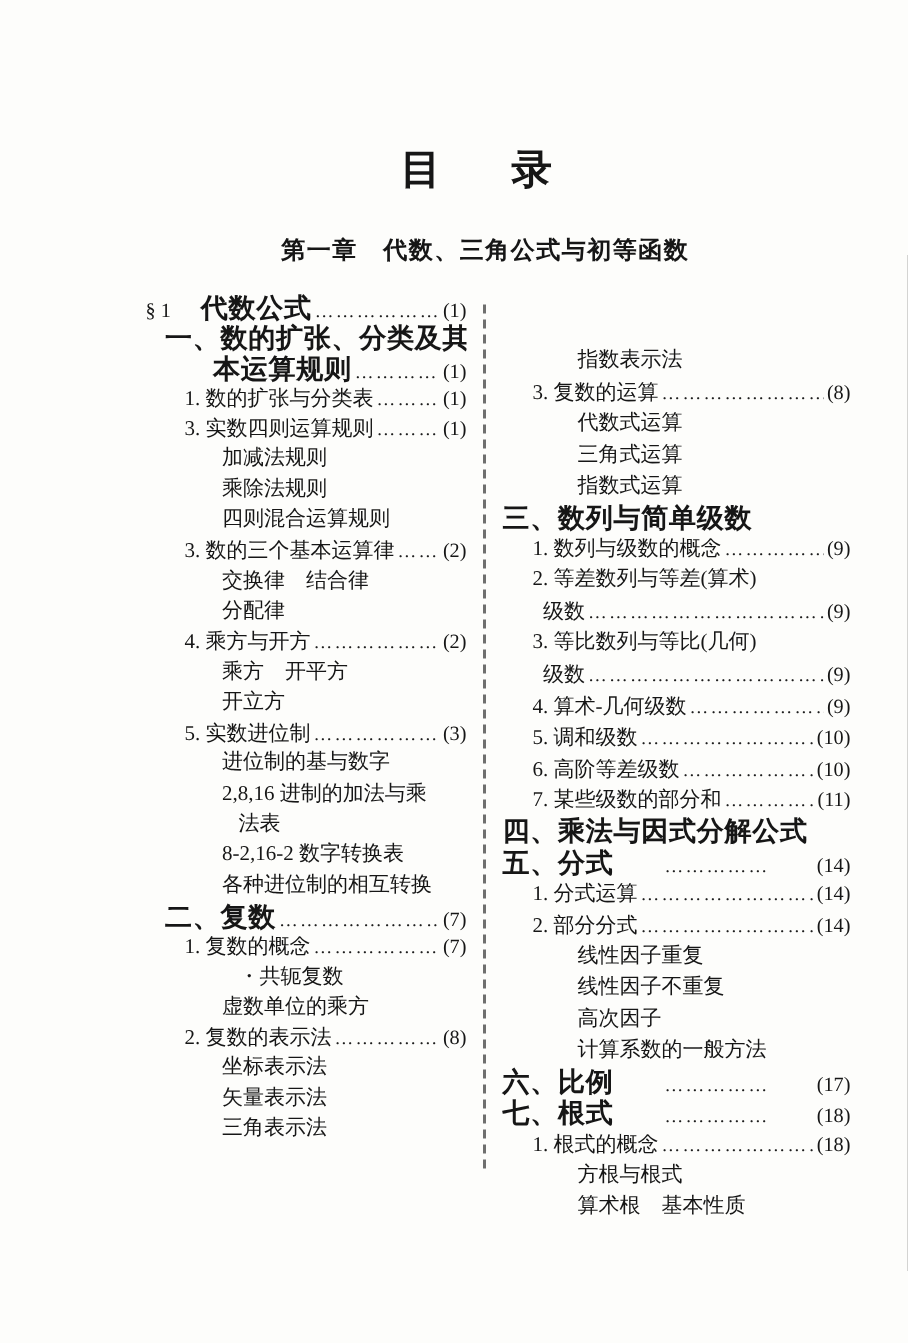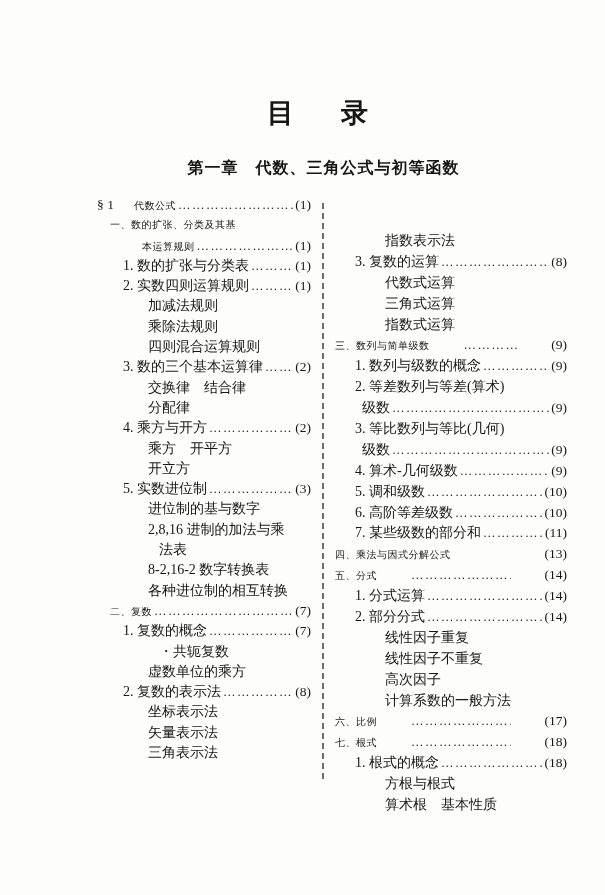--- a/index.html
+++ b/index.html
@@ -51,21 +51,21 @@
   .row{
     display:flex;
     align-items:baseline;
     height:20.3px;line-height:20.3px;
     font-size:14px;
     white-space:nowrap;
     overflow:hidden;
   }
   .right .row{height:20.9px;line-height:20.9px;}
   .txt{flex:none;}
-  .bold>.txt{font-weight:400;font-size:10px;letter-spacing:.5px;}
+  .bold>.txt{font-weight:700;font-size:18px;letter-spacing:.5px;}
   .prefix{flex:none;margin-right:20px;font-size:13.5px;}
   .dots{
     flex:1;overflow:hidden;
     letter-spacing:1.5px;font-size:12.5px;
     margin:0 2px;color:#1d1d1d;
   }
   .fill{flex:1;}
   .pg{flex:none;font-size:13.5px;}
   
   .left .ind0{padding-left:2px;font-size:15px;}
@@ -102,21 +102,21 @@
           <span class="txt">本运算规则</span>
           <span class="dots">………………………………………………………………</span>
           <span class="pg">(1)</span>
         </div>
         <div class="row ind2">
           <span class="txt">1. 数的扩张与分类表</span>
           <span class="dots">………………………………………………………………</span>
           <span class="pg">(1)</span>
         </div>
         <div class="row ind2">
-          <span class="txt">2. 实数四则运算规则</span>
+          <span class="txt">3. 实数四则运算规则</span>
           <span class="dots">………………………………………………………………</span>
           <span class="pg">(1)</span>
         </div>
         <div class="row ind3">
           <span class="txt">加减法规则</span>
           <span class="fill"></span>
         </div>
         <div class="row ind3">
           <span class="txt">乘除法规则</span>
           <span class="fill"></span>

